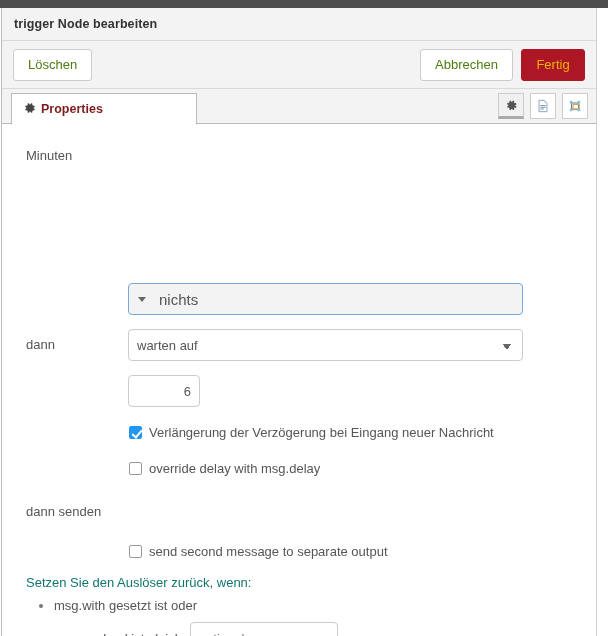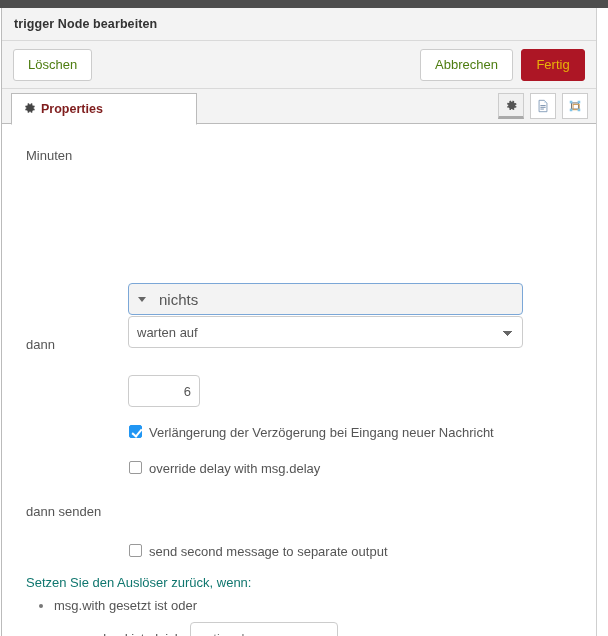--- a/index.html
+++ b/index.html
@@ -204,21 +204,21 @@
   }
   .ti-right-caret {
     margin-right: 10px;
     width: 0; height: 0;
     border-left: 4.5px solid transparent;
     border-right: 4.5px solid transparent;
     border-top: 5px solid #666666;
   }
 
   
-  .cbrow { display: flex; gap: 7px; }
+  .cbrow { display: flex; align-items: center; gap: 7px; }
   .cb {
     width: 13px; height: 13px;
     border: 1px solid #999999;
     border-radius: 2px;
     background: #ffffff;
     position: relative;
     cursor: pointer;
     flex: none;
   }
   .cb.checked {
@@ -320,21 +320,21 @@
       <div class="typedinput focused" style="position:absolute; left:126px; top:159px; width:395px;">
         <span class="ti-type">
           <span class="ti-caret"></span>
         </span>
         <span class="ti-val">nichts</span>
       </div>
 
       <div class="row" style="left:24px; top:213px;">
         <span class="lbl">dann</span>
       </div>
-      <select class="sel" style="position:absolute; left:126px; top:192px; width:395px;">
+      <select class="sel" style="position:absolute; left:126px; top:205px; width:395px;">
         <option>warten auf</option>
       </select>
 
       <input class="txt" type="text" style="position: absolute; left: 126px; top: 251px; width: 72px; text-align: right;" value="6">
 
       <div class="cbrow" style="position:absolute; left:127px; top:301px;">
         <span class="cb checked"></span>
         <span class="cb-label">Verlängerung der Verzögerung bei Eingang neuer Nachricht</span>
       </div>
 

